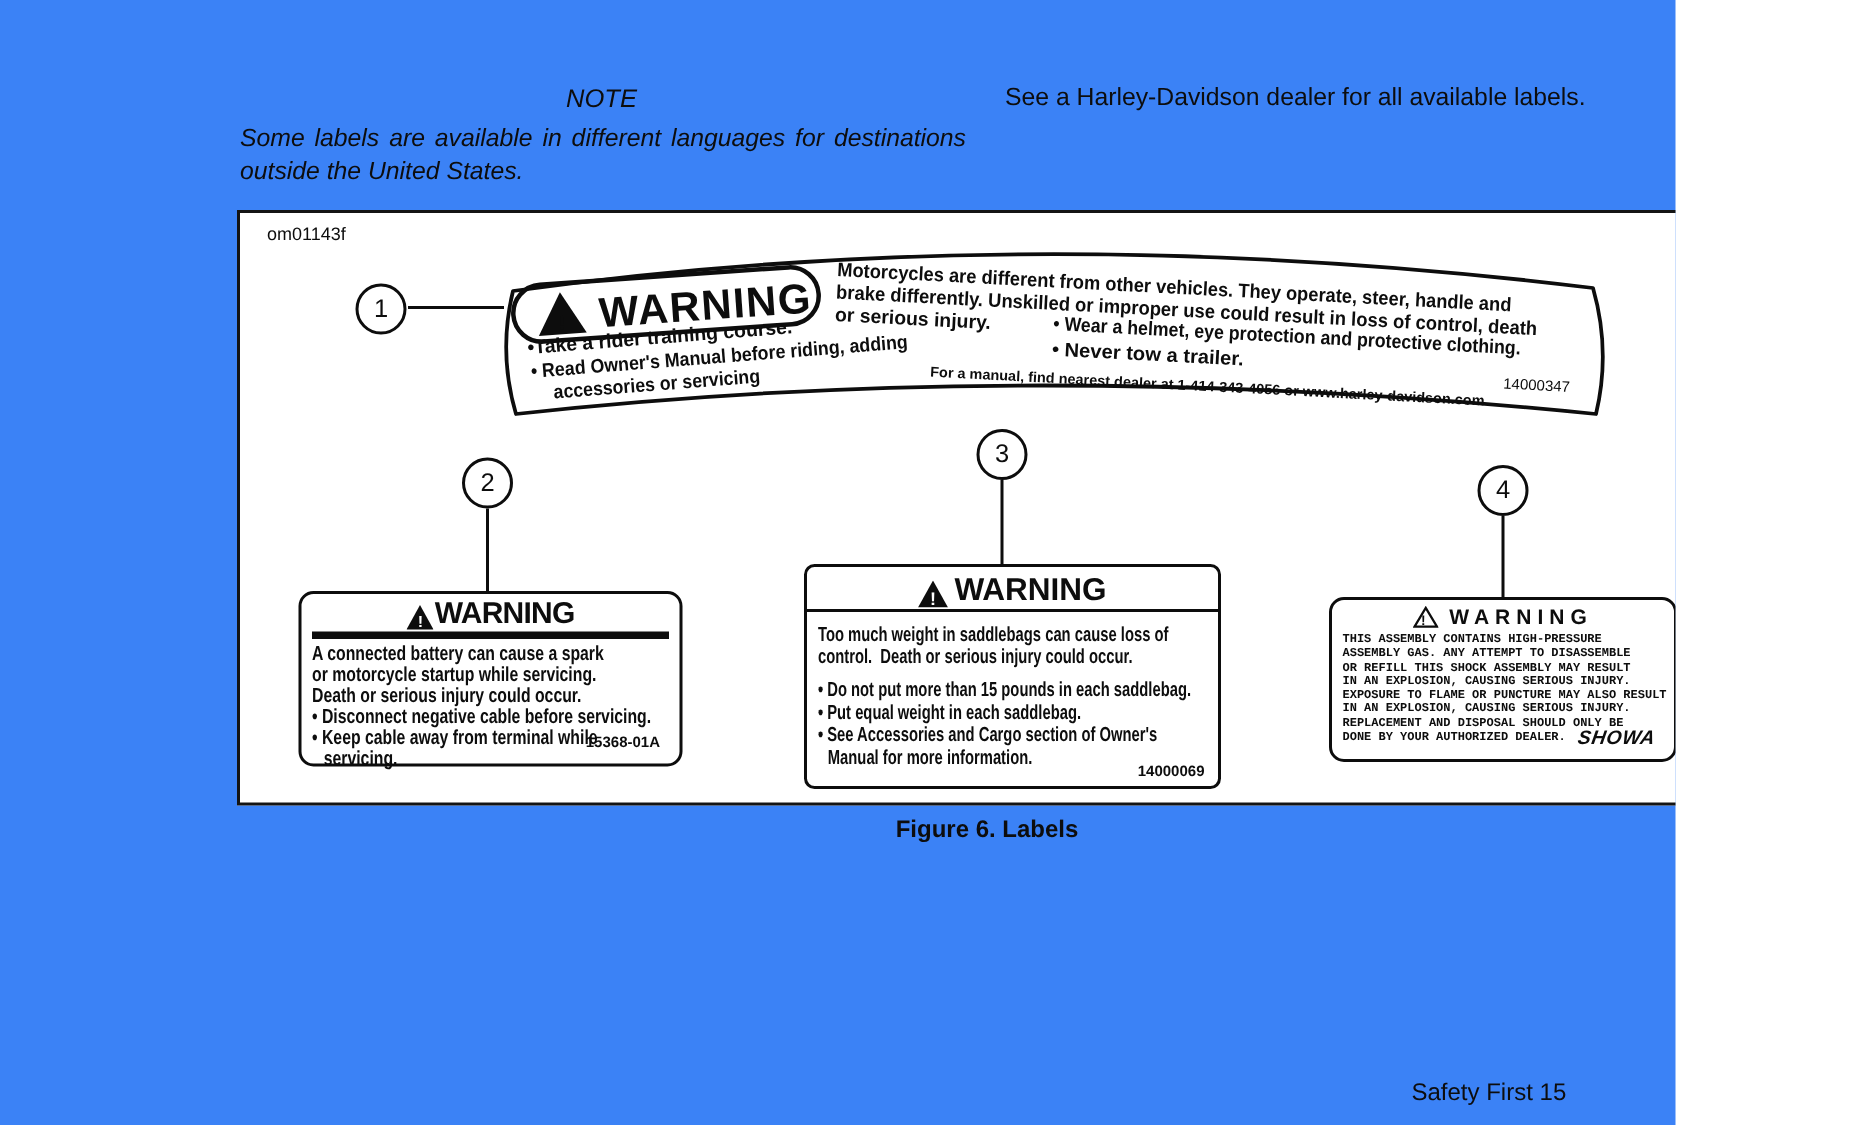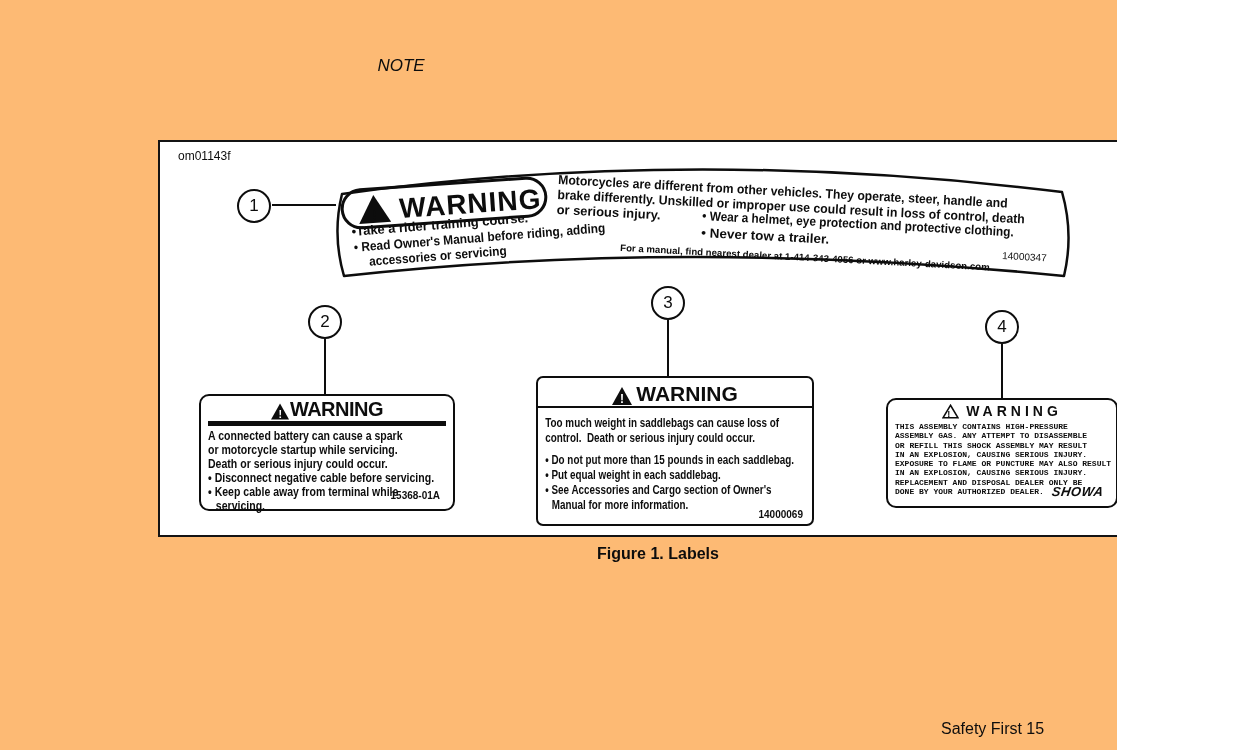--- a/index.html
+++ b/index.html
@@ -1,17 +1,17 @@
 <!DOCTYPE html>
 <html><head>
 <meta charset="utf-8">
 <style>
   * { margin:0; padding:0; box-sizing:border-box; }
   body { background:#fff; font-family:"Liberation Sans", sans-serif; color:#0d0d0d; }
-  .page { position:relative; width:1117px; height:750px; background:#fdba74; overflow:hidden; }
+  .page { position:relative; width:1117px; height:750px; background:#3b82f6; overflow:hidden; }
 
   
   .note-head { position:absolute; left:160px; top:56px; width:482px; text-align:center;
                font-style:italic; font-size:17px; }
   .note-body { position:absolute; left:160px; top:81px; width:484px; font-style:italic;
                font-size:16.5px; line-height:22px; text-align:justify; text-align-last:left; }
   .intro { position:absolute; left:670px; top:54px; font-size:16.5px; line-height:22px; }
 
   
   .figbox { position:absolute; left:158px; top:140px; width:1081px; height:397px;
@@ -75,21 +75,23 @@
   .l4-last { display:flex; align-items:flex-end; }
   .showa { font-family:"Liberation Sans", sans-serif; font-style:italic; font-weight:bold;
            font-size:13px; transform:skewX(-9deg); margin-left:8px; letter-spacing:0.5px; }
 </style>
 </head>
 <body>
 
 <div class="page">
 
   <div class="note-head">NOTE</div>
+  <div class="note-body">Some labels are available in different languages for destinations outside the United States.</div>
   <div class="intro">
+    <div class="tl">See a Harley-Davidson dealer for all available labels.</div>
   </div>
 
   <div class="figbox"></div>
   <div class="figcode">om01143f</div>
 
   <div class="callout c1">1</div>
   <div class="callout c2">2</div>
   <div class="callout c3">3</div>
   <div class="callout c4">4</div>
   <div class="leader ld1"></div>
@@ -175,24 +177,24 @@
       </svg>
       <span>WARNING</span>
     </div>
     <div class="l4-body">
       <div class="tl">THIS ASSEMBLY CONTAINS HIGH-PRESSURE</div>
       <div class="tl">ASSEMBLY GAS. ANY ATTEMPT TO DISASSEMBLE</div>
       <div class="tl">OR REFILL THIS SHOCK ASSEMBLY MAY RESULT</div>
       <div class="tl">IN AN EXPLOSION, CAUSING SERIOUS INJURY.</div>
       <div class="tl">EXPOSURE TO FLAME OR PUNCTURE MAY ALSO RESULT</div>
       <div class="tl">IN AN EXPLOSION, CAUSING SERIOUS INJURY.</div>
-      <div class="tl">REPLACEMENT AND DISPOSAL DEALER ONLY BE</div>
+      <div class="tl">REPLACEMENT AND DISPOSAL SHOULD ONLY BE</div>
       <div class="l4-last">
         <span class="tl">DONE BY YOUR AUTHORIZED DEALER.</span>
         <span class="showa">SHOWA</span>
       </div>
     </div>
   </div>
 
-  <div class="caption">Figure 1. Labels</div>
+  <div class="caption">Figure 6. Labels</div>
   <div class="footer">Safety First 15</div>
 
 </div>
 
 </body></html>

